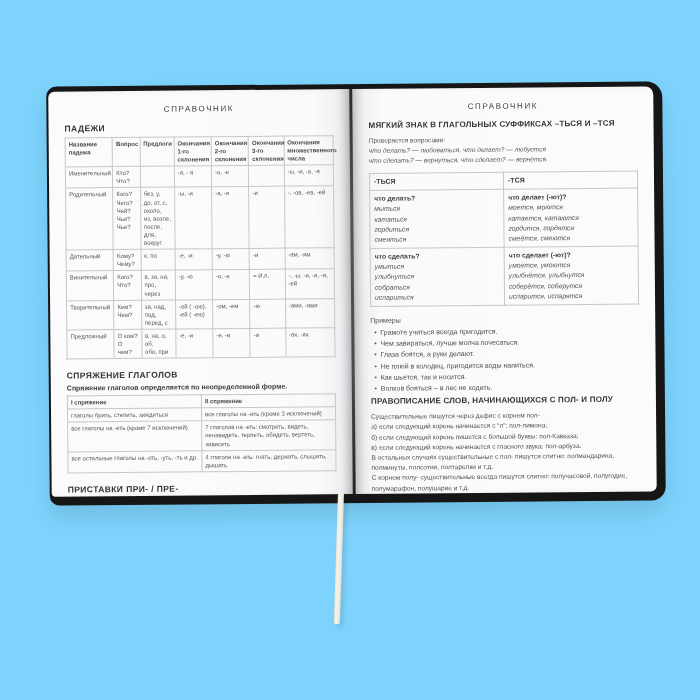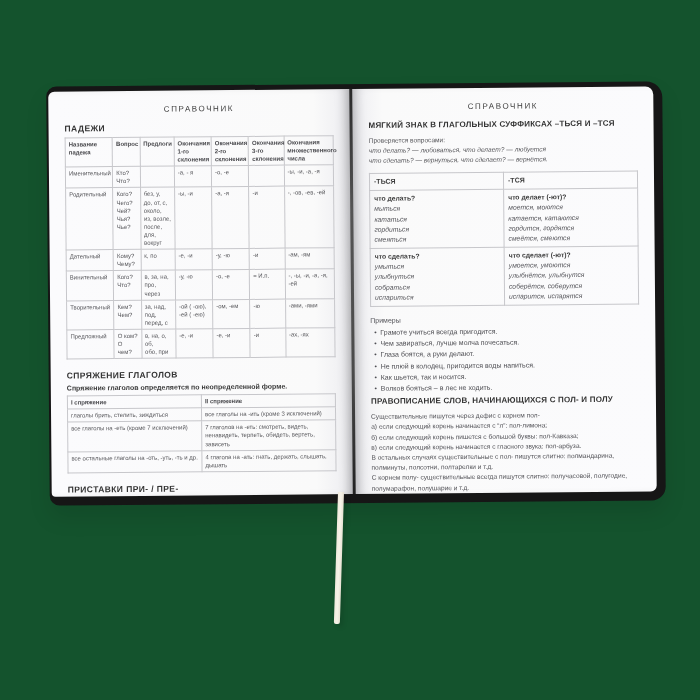--- a/index.html
+++ b/index.html
@@ -1,16 +1,16 @@
 <!DOCTYPE html>
 <html><head>
 <meta charset="utf-8">
 <style>
   html,body{margin:0;padding:0;background:#fff;}
-  .photo{position:relative;width:700px;height:700px;background:#14532d;overflow:hidden;
+  .photo{position:relative;width:700px;height:700px;background:#7dd3fc;overflow:hidden;
          font-family:"Liberation Sans","DejaVu Sans",sans-serif;color:#4b4b4b;}
   .notebook{position:absolute;left:48px;top:84px;width:616px;height:419px;
             background:#161616;border-radius:10px 16px 14px 10px;
             transform:rotate(-0.5deg);box-shadow:0 12px 22px rgba(0,0,0,0.10);}
   .pages{position:absolute;left:2px;top:5px;right:9px;bottom:9px;display:flex;}
   .page{flex:1;background:#fafafa;overflow:hidden;position:relative;}
   .page.left{border-radius:6px 0 0 4px;
              background:linear-gradient(to right,#fbfbfd 0%,#fafafa 88%,#ececf0 100%);
              box-shadow:inset -10px 0 12px -8px rgba(0,0,0,0.35);}
   .page.right{border-radius:0 8px 6px 0;

